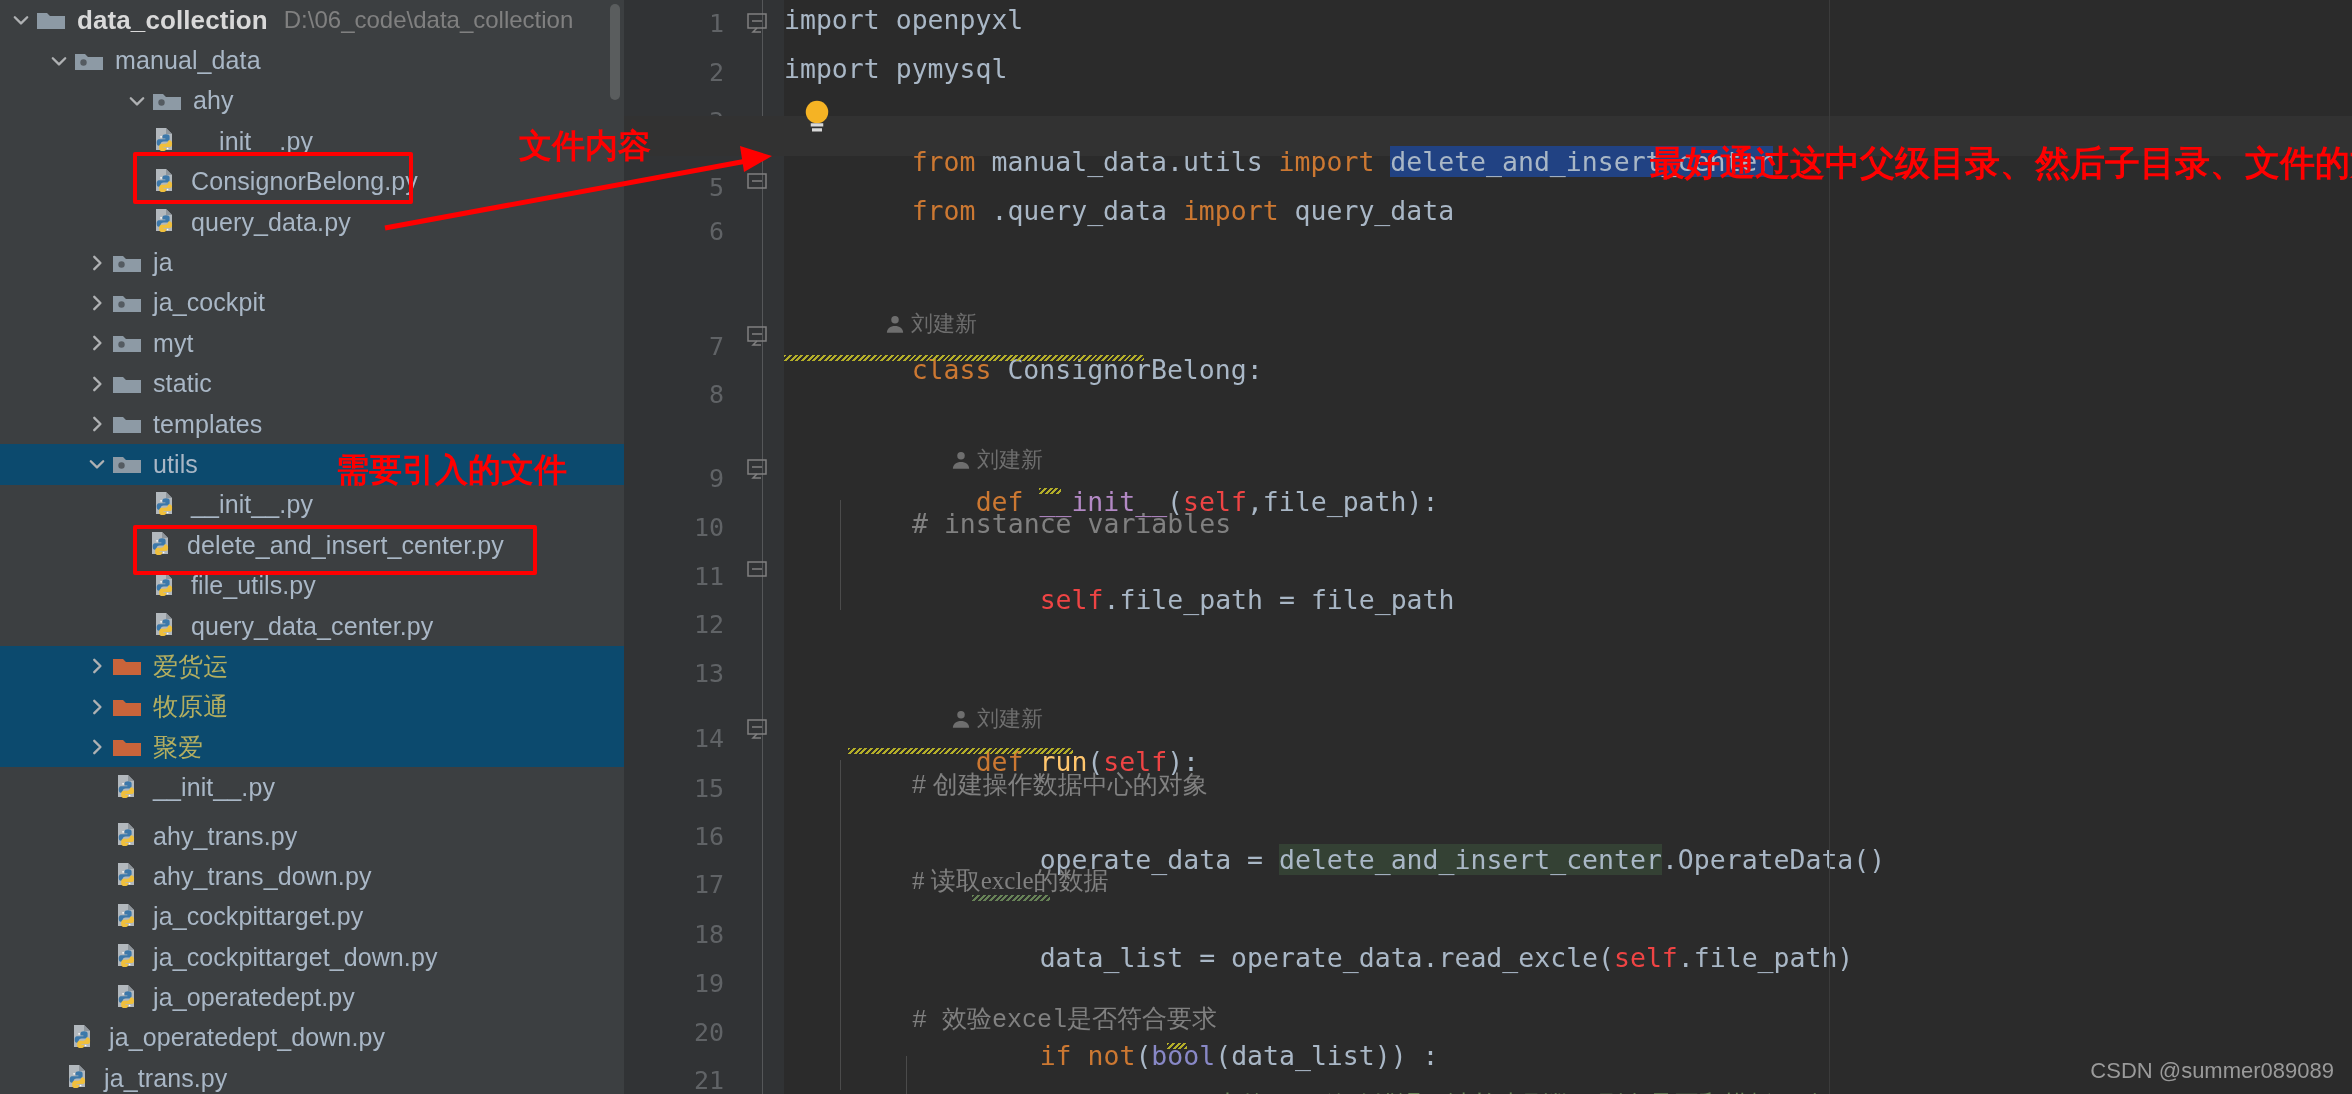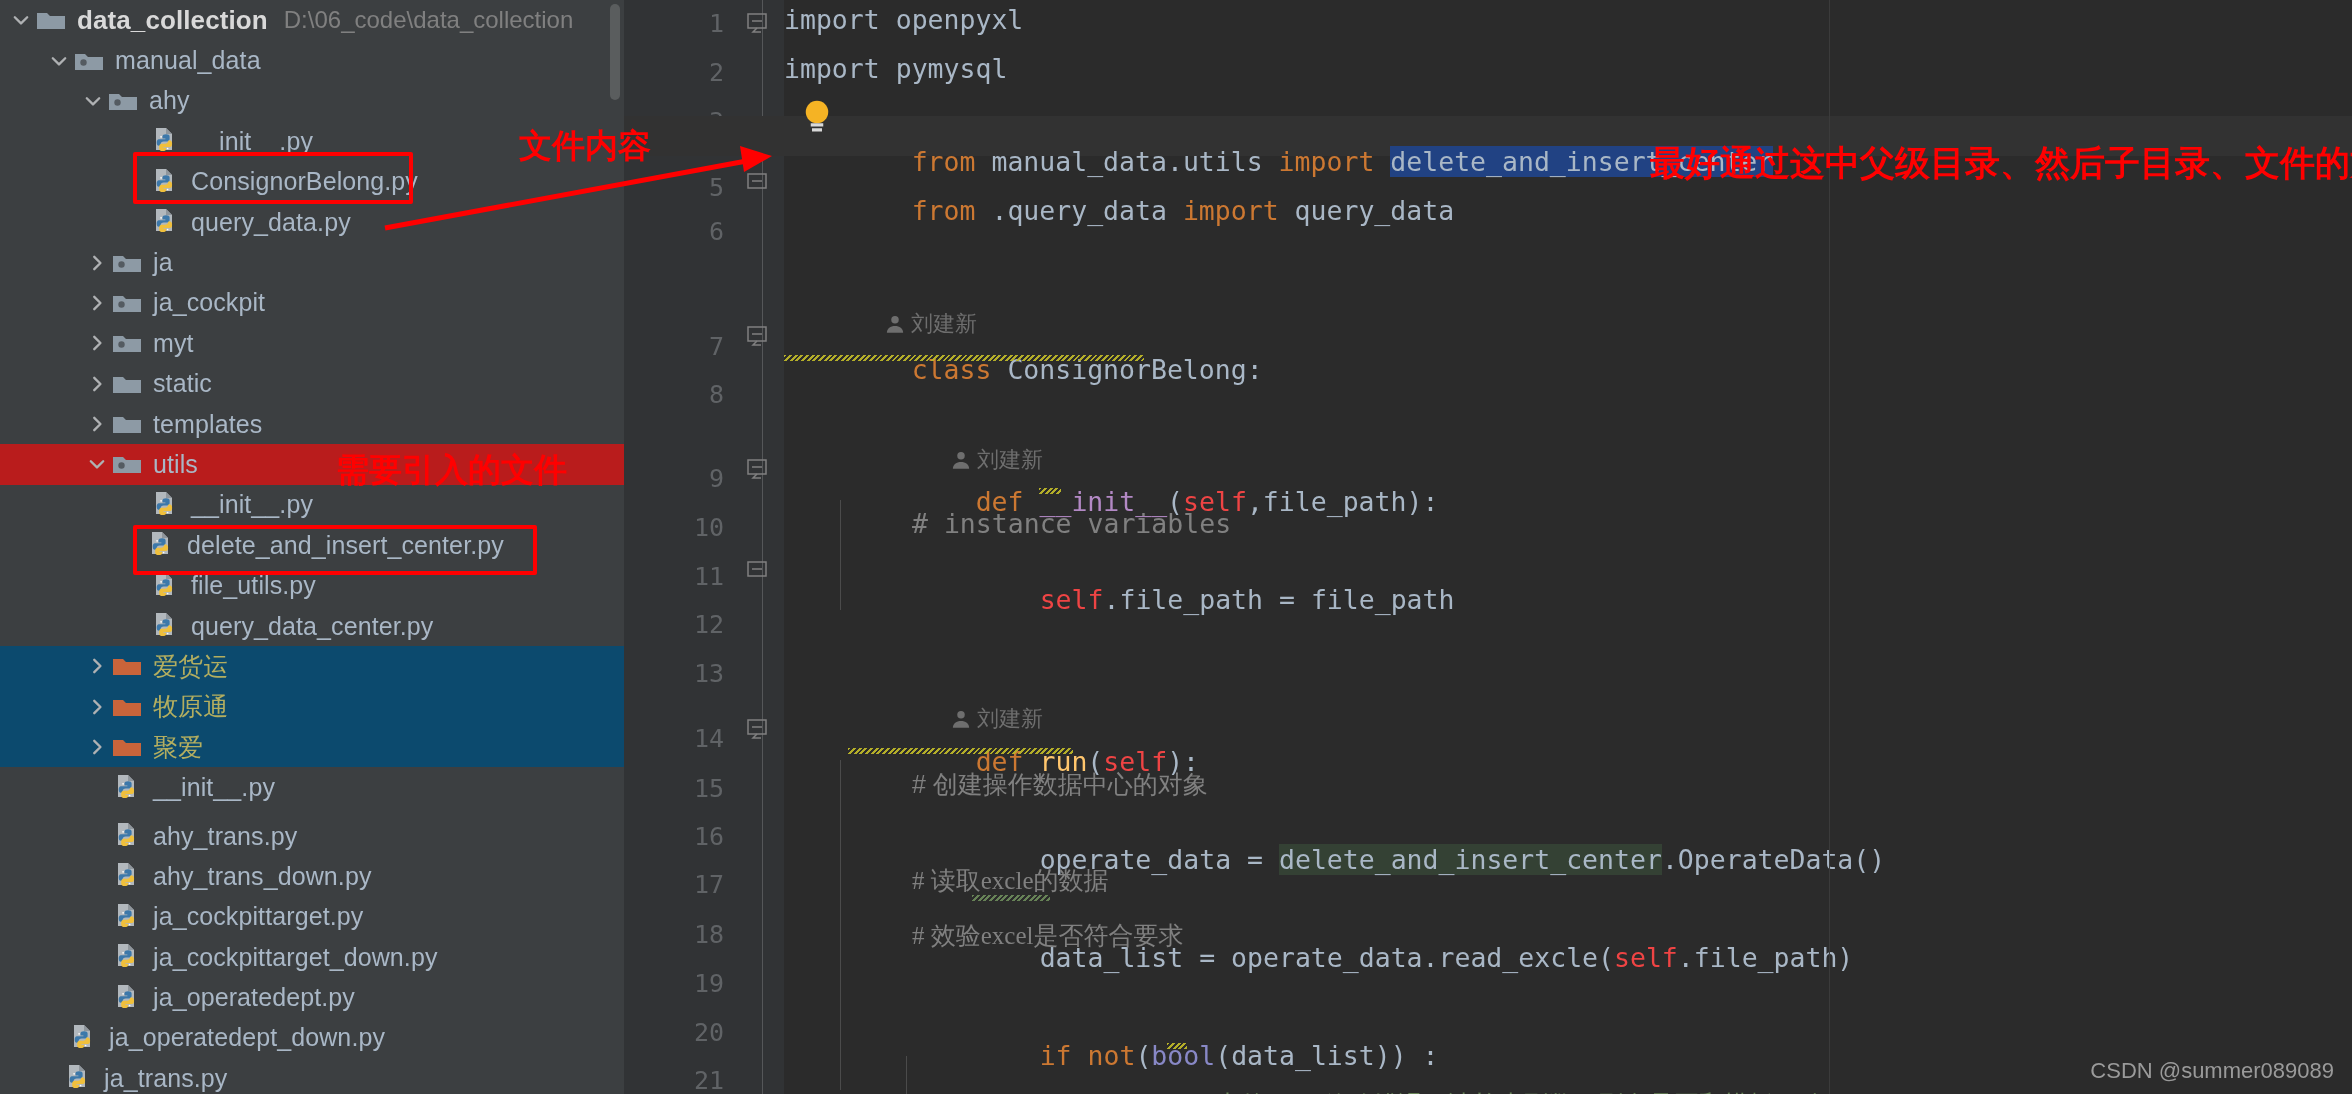--- a/index.html
+++ b/index.html
@@ -29,21 +29,21 @@
   .tree-row {
     position: relative;
     height: 40.4px;
     display: flex;
     align-items: center;
     white-space: nowrap;
     font-size: 25px;
     color: #a9b7c6;
     padding-left: 0;
   }
-  .tree-row.selected { background: #b91c1c; }
+  .tree-row.selected { background: #0c4a6e; }
   .tree-row.modgroup { background: #0c4a6e; }
 
   .arrow {
     width: 26px; min-width: 26px;
     display: inline-flex; align-items: center; justify-content: center;
     color: #afb1b3;
     font-size: 22px;
     line-height: 1;
   }
   .arrow svg { display:block; }
@@ -221,21 +221,21 @@
             </svg>
           </span>
           <span class="ficon">
             <svg width="30" height="24" viewBox="0 0 30 24">
               <path d="M1 5 h10 l3 3 h15 v13 H1 Z" fill="#8d9aa5"></path>
               <circle cx="9.5" cy="13.5" r="3.2" fill="#545b61"></circle>
             </svg>
           </span>
           <span class="tlabel">manual_data</span>
         </div>
-        <div class="tree-row" style="padding-left: 80px;">
+        <div class="tree-row" style="padding-left: 80px; margin-left: 44px;">
           <span class="arrow">
             <svg width="22" height="22" viewBox="0 0 16 16">
               <polyline points="3.5,6 8,10.5 12.5,6" fill="none" stroke="#afb1b3" stroke-width="1.7" stroke-linecap="round" stroke-linejoin="round"></polyline>
             </svg>
           </span>
           <span class="ficon">
             <svg width="30" height="24" viewBox="0 0 30 24">
               <path d="M1 5 h10 l3 3 h15 v13 H1 Z" fill="#8d9aa5"></path>
               <circle cx="9.5" cy="13.5" r="3.2" fill="#545b61"></circle>
             </svg>
@@ -677,21 +677,21 @@
         <span class="cls">operate_data = </span><span class="sel-green">delete_and_insert_center</span><span class="cls">.OperateData()</span>
       </div>
 
       <div class="codeline cmt" style="top:868px; left:128px; font-family:Liberation Serif, serif; font-size:25px;"><span># 读取excle的数据</span></div>
       <div class="squiggle-g" style="left:188px; top:895px; width:78px;"></div>
 
       <div class="codeline" style="top:918px; left:128px;">
         <span class="cls">data_list = operate_data.read_excle(</span><span class="self">self</span><span class="cls">.file_path)</span>
       </div>
 
-      <div class="codeline cmt" style="top:923px; left:128px; font-family:Liberation Serif, serif; font-size:25px;"><span># 效验excel是否符合要求</span></div>
+      <div class="codeline cmt" style="top:1008px; left:128px; font-family:Liberation Mono, monospace; font-size:25px;"><span># 效验excel是否符合要求</span></div>
 
       <div class="codeline" style="top:1016px; left:128px;">
         <span class="kw">if</span><span class="kw"> not</span><span class="cls">(</span><span class="bif">bool</span><span class="cls">(data_list)) :</span>
       </div>
       <div class="squiggle-y" style="left:383px; top:1043px; width:20px;"></div>
 
       <div class="codeline" style="top:1064px; left:192px;">
         <span class="kw">return</span><span class="str" style="font-family:'Liberation Sans',sans-serif;font-size:25px;"> "上传excle效验错误！请检查列数、列名是否和模板一致！"</span>
       </div>
 

